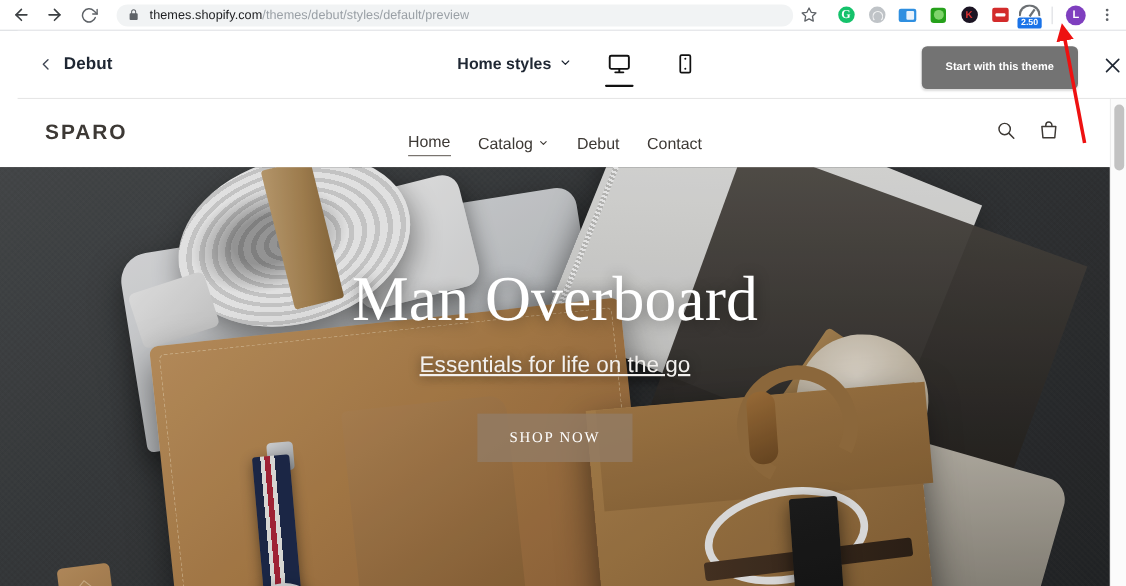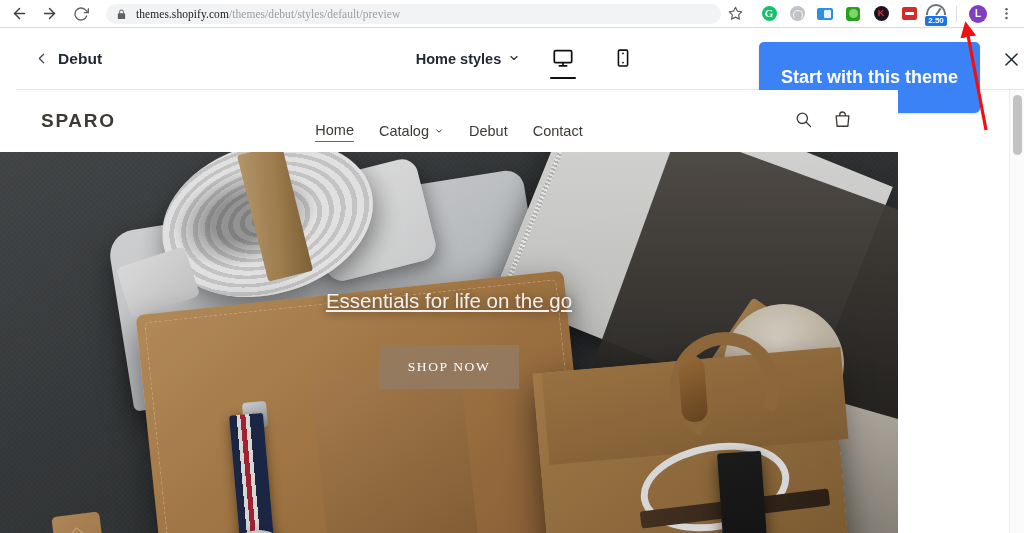--- a/index.html
+++ b/index.html
@@ -28,21 +28,21 @@
 
   #omnibox{
     margin-left:12px; height:20px; flex:1 1 auto; max-width:660px;
     background:#f1f3f4; border-radius:10px;
     display:flex; align-items:center; padding:0 10px;
     overflow:hidden;
   }
   #site-lock-icon{ flex:none; width:11px; height:13px; margin-right:9px; color:#5f6368; }
   #omnibox-url{
     font-size:11.5px; color:#9aa0a6; white-space:nowrap; overflow:hidden;
-    letter-spacing:.005em; line-height:20px;font-family:Liberation Serif, serif;
+    letter-spacing:.005em; line-height:20px;
   }
   #omnibox-url b{ color:#202124; font-weight:400; }
 
   #chrome-actions{ margin-left:auto; display:flex; align-items:center; padding-right:4px; }
   .toolbar-icon{
     width:24px; height:24px; margin:0 2px; flex:none;
     display:flex; align-items:center; justify-content:center;
     position:relative; border-radius:50%;
   }
   #bookmark-star{ color:#5f6368; margin-right:8px; }
@@ -112,35 +112,35 @@
     position:relative; width:34px; height:42px;
     display:flex; align-items:center; justify-content:center; color:#111;
     padding-top:2px;
   }
   .device-btn .underline{
     position:absolute; bottom:1px; left:4px; right:4px; height:2.5px; background:#111;
     border-radius:1px;
   }
   #start-theme-btn{
     position:absolute; right:60px; top:14px;
-    background:#3b82f6; color:#fff;
-    font-size:18px; font-weight:700;
-    padding:25px 22px; border-radius:5px; border:none;
+    background:#737373; color:#fff;
+    font-size:10px; font-weight:700;
+    padding:14px 22px; border-radius:5px; border:none;
     box-shadow:0 1px 2px rgba(0,0,0,.14);
     white-space:nowrap;
   }
   #close-preview-btn{
     position:absolute; right:18px; top:20px; width:22px;height:22px;
     color:#1f2733;
     display:flex;align-items:center;justify-content:center;
   }
 
   
   #store{
-    position:absolute; left:0; top:90px; width:898px; height:443px;
+    position:absolute; left:0; top:90px; width:1009px; height:443px;
     background:#fff; overflow:hidden;
   }
   #store-header{
     height:62px; display:flex; align-items:center; position:relative; background:#fff;
   }
   #store-logo{
     margin-left:41px; font-size:19px; font-weight:700; letter-spacing:.09em; color:#3d3935;
   }
   #store-nav{
     position:absolute; left:0; right:0; display:flex; justify-content:center;
@@ -555,20 +555,21 @@
       <div class="ph" id="roll-knot"></div>
       <div class="ph" id="earbud-cable"></div>
       <div class="ph" id="stylus"></div>
 
       <div class="ph" id="phone-black"></div>
 
       <div id="hero-scrim"></div>
     </div>
 
     <div id="hero-content">
+      <h1 id="hero-title">Man Overboard</h1>
       <p id="hero-subtitle">Essentials for life on the go</p>
       <button id="hero-cta">SHOP NOW</button>
     </div>
   </div>
 </div>
 
 <div id="page-scrollbar">
   <div id="page-scrollbar-thumb"></div>
 </div>
 

